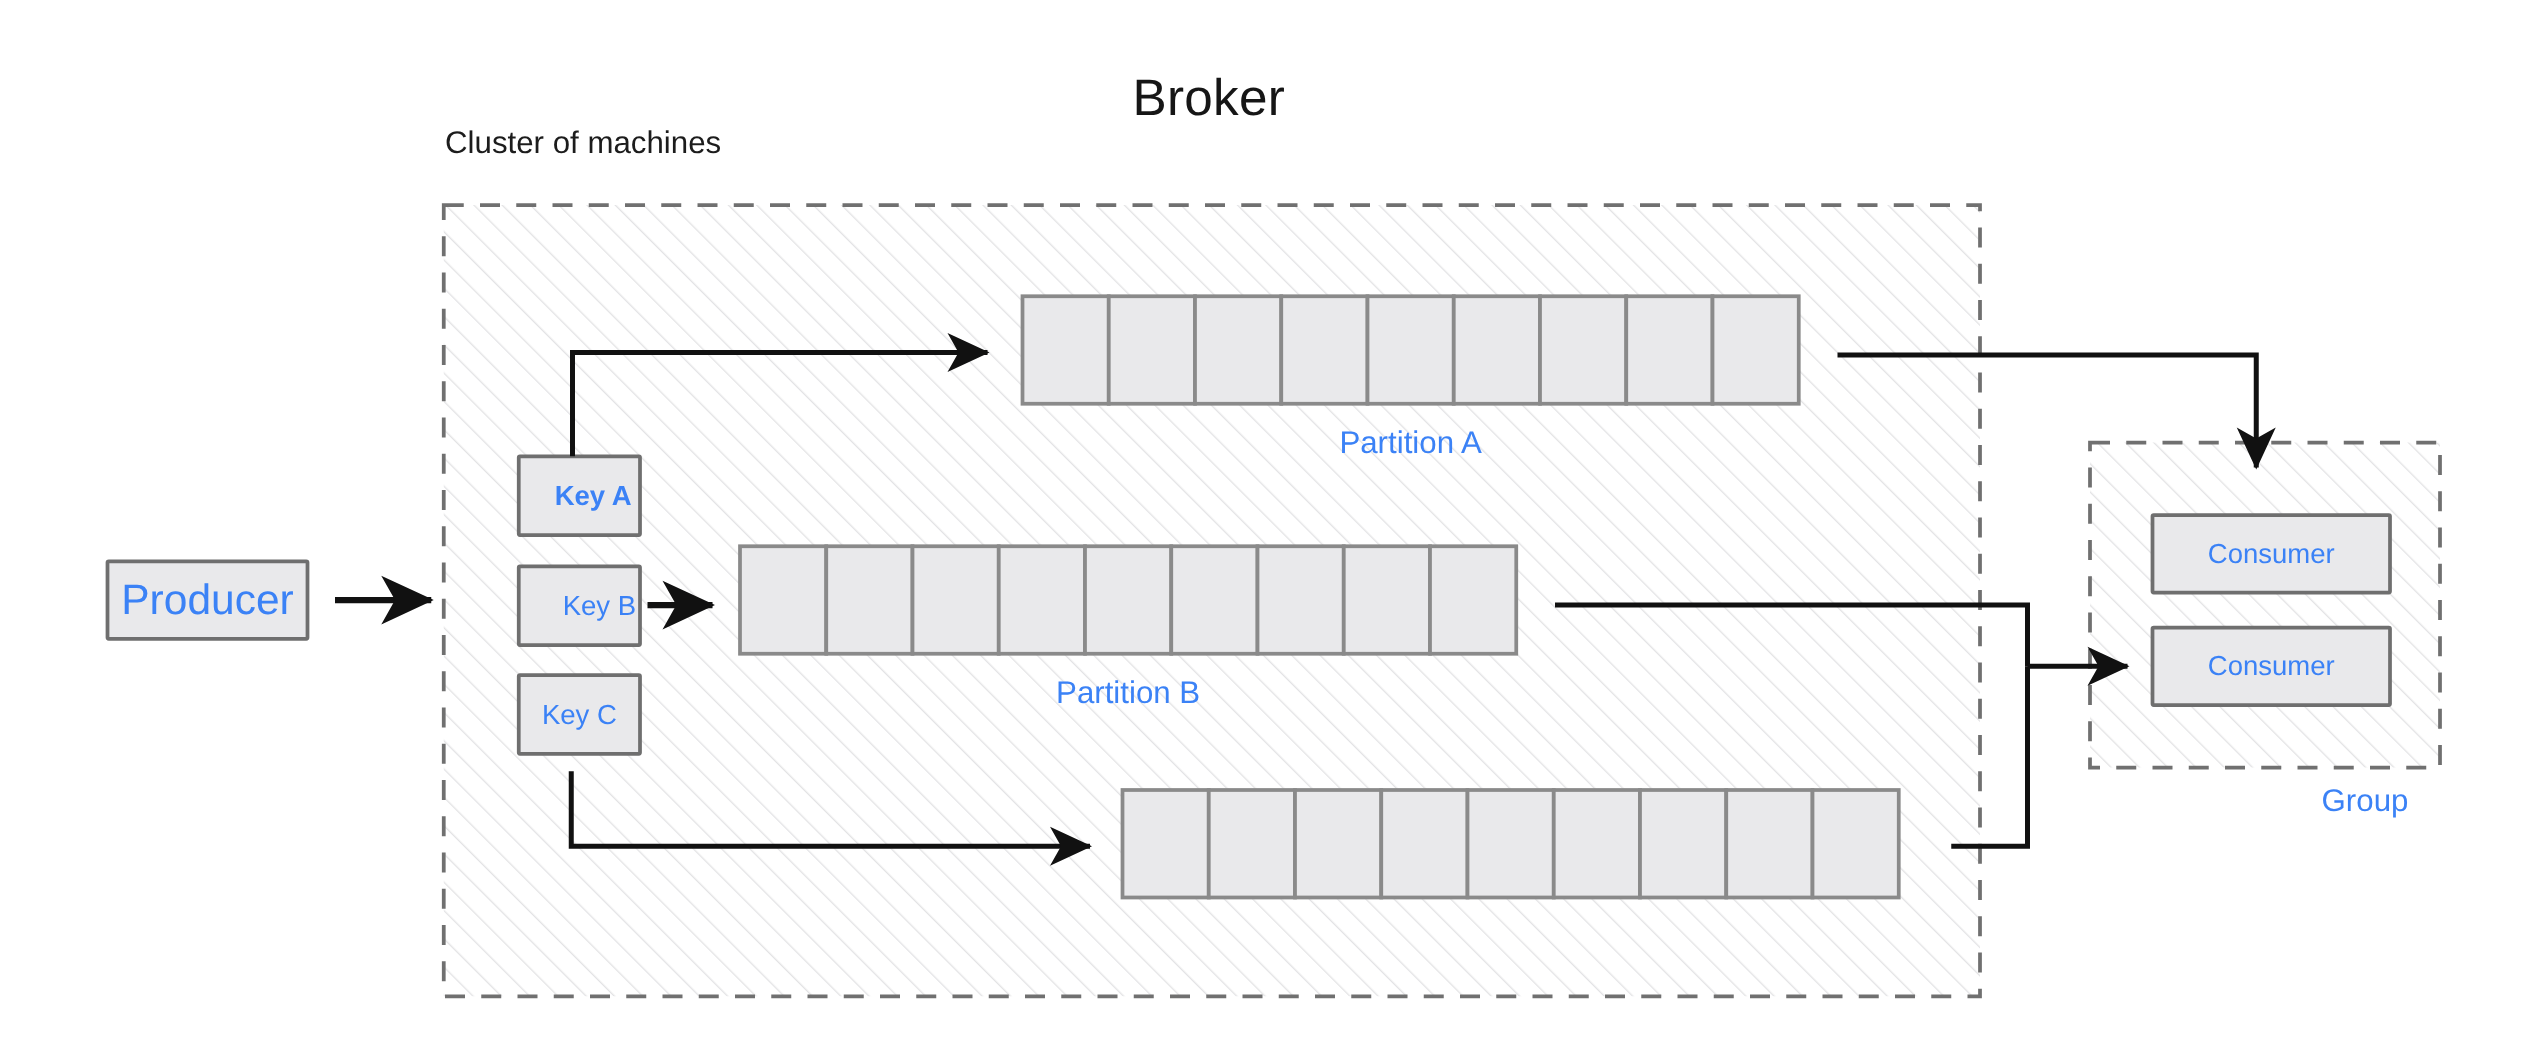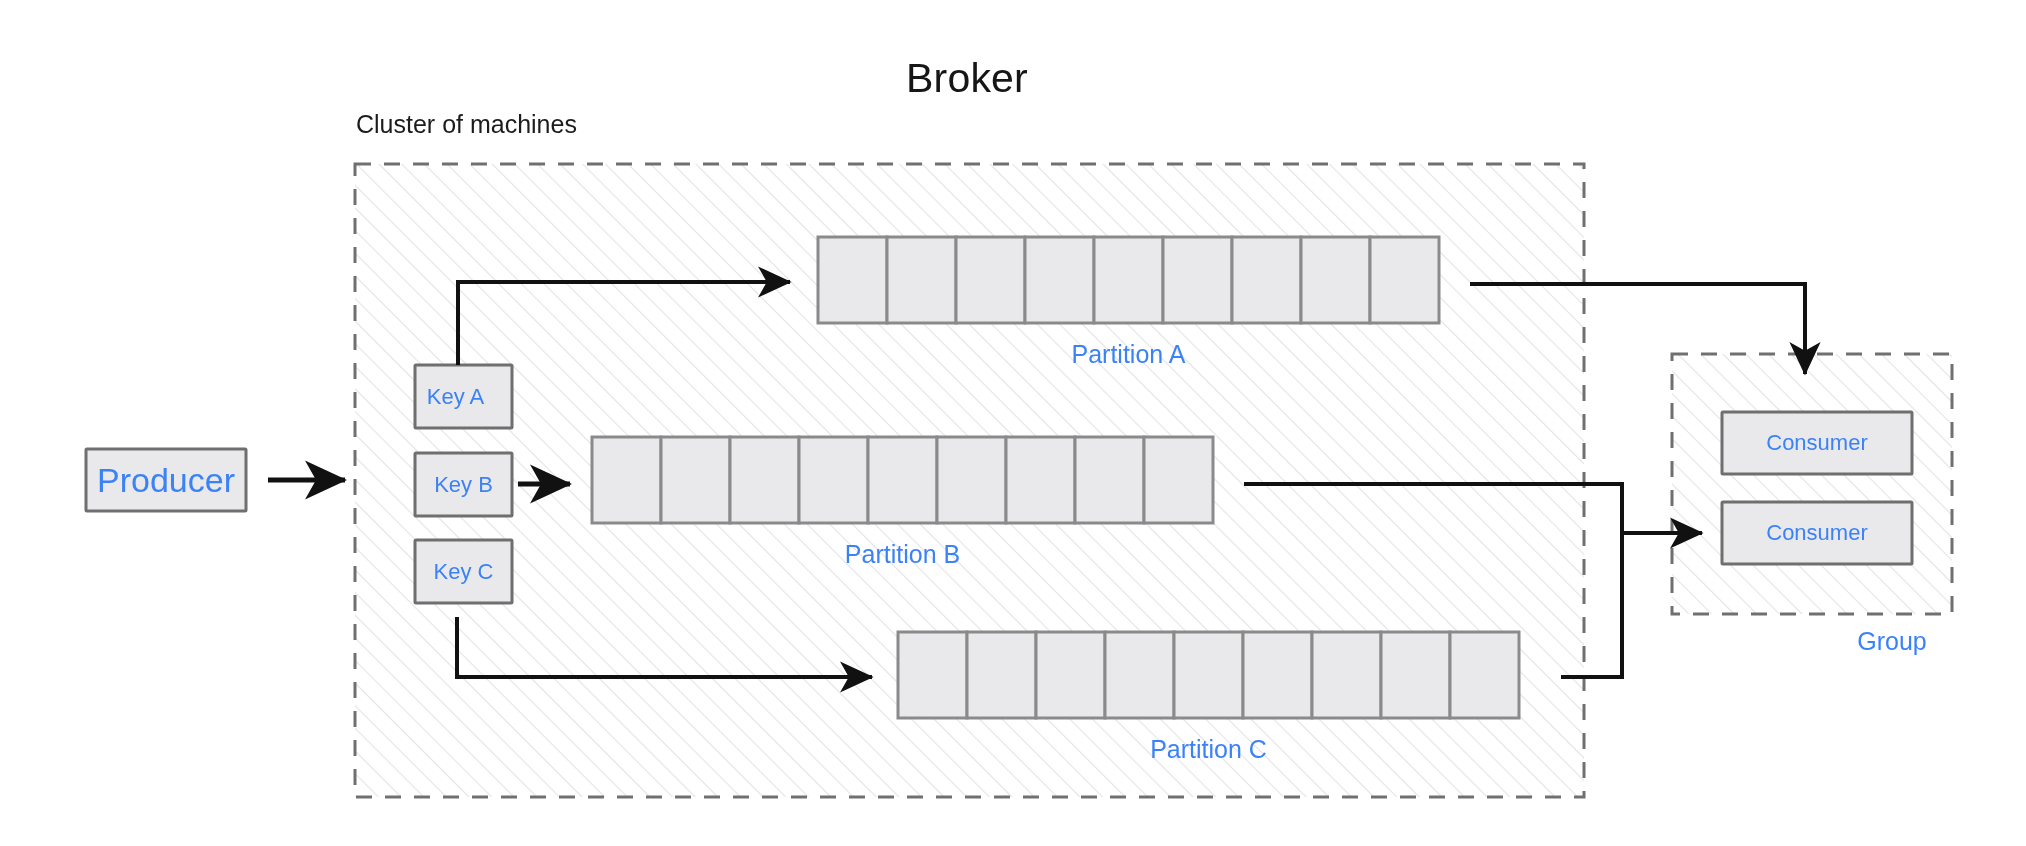--- a/index.html
+++ b/index.html
@@ -137,30 +137,29 @@
 
     <path d="M 1244 472 L 1622 472 L 1622 521" fill="none" stroke="#111111" stroke-width="4"></path>
 
     <path d="M 1561 665 L 1622 665 L 1622 521" fill="none" stroke="#111111" stroke-width="4"></path>
 
     <path d="M 1622 521 L 1702 521" fill="none" stroke="#111111" stroke-width="4" marker-end="url(#arrowhead)"></path>
   </svg>
 
   <div class="txt title-broker" style="left:906px; top:46px;">Broker</div>
 
-  <div class="txt label-cluster" style="left:356px; top:100px;">Cluster of machines</div>
+  <div class="txt label-cluster" style="left:356px; top:90px;">Cluster of machines</div>
 
   <div class="box-text producer-text" style="left:86px; top:437px; width:160px; height:62px;">Producer</div>
 
-  <div class="box-text key-text" style="left:407px; top:353px; width:97px; height:63px;">Key A</div>
-  <div class="box-text key-text" style="left:415px; top:441px; width:97px; height:63px;">Key B</div>
+  <div class="box-text key-text" style="left:426px; top:353px; width:97px; height:63px;font-weight:bold;">Key A</div>
+  <div class="box-text key-text" style="left:415px; top:441px; width:97px; height:63px;padding-left:16px;">Key B</div>
   <div class="box-text key-text" style="left:415px; top:528px; width:97px; height:63px;">Key C</div>
 
   <div class="box-text label-partition" style="left:818px; top:328px; width:621px; height:28px;">Partition A</div>
   <div class="box-text label-partition" style="left:592px; top:528px; width:621px; height:28px;">Partition B</div>
-  <div class="box-text label-partition" style="left:898px; top:723px; width:621px; height:28px;">Partition C</div>
 
   <div class="box-text consumer-text" style="left:1722px; top:400px; width:190px; height:62px;">Consumer</div>
   <div class="box-text consumer-text" style="left:1722px; top:490px; width:190px; height:62px;">Consumer</div>
 
   <div class="box-text label-group" style="left:1752px; top:615px; width:280px; height:28px;">Group</div>
 
 </div>
 
 </body></html>

